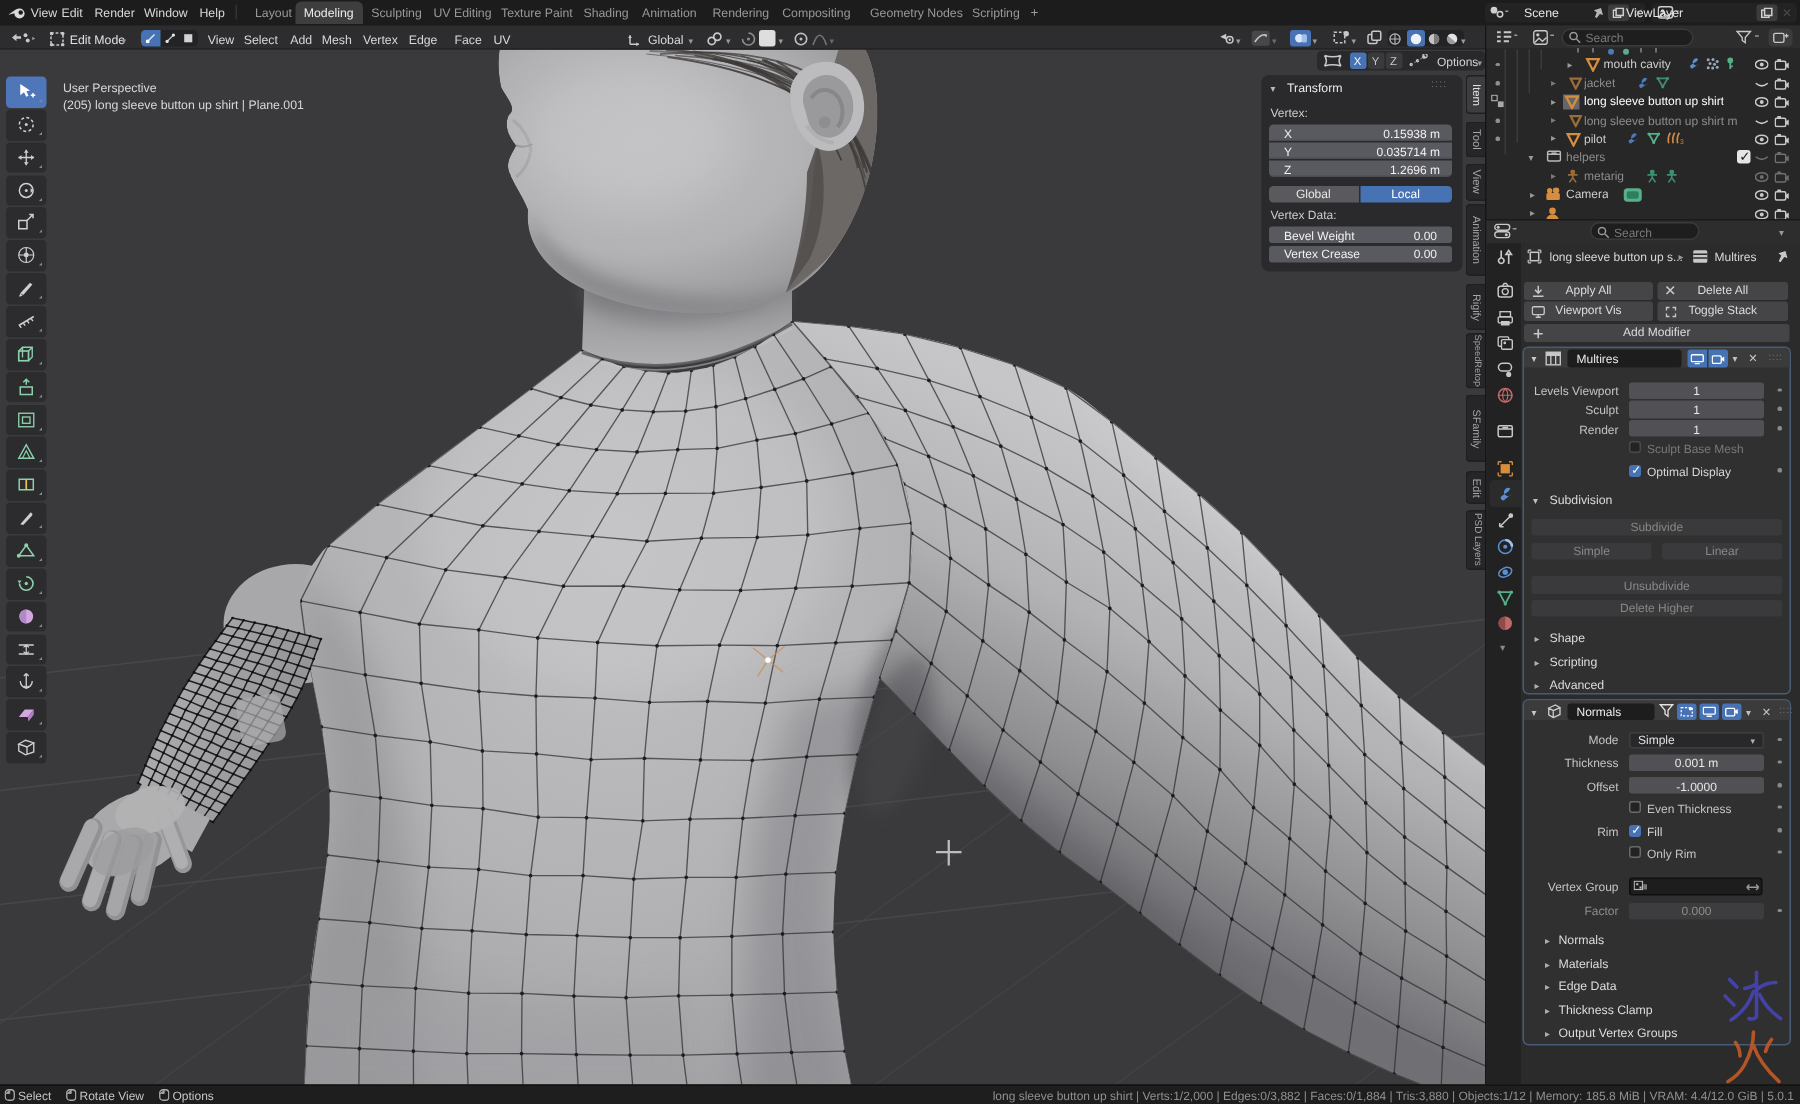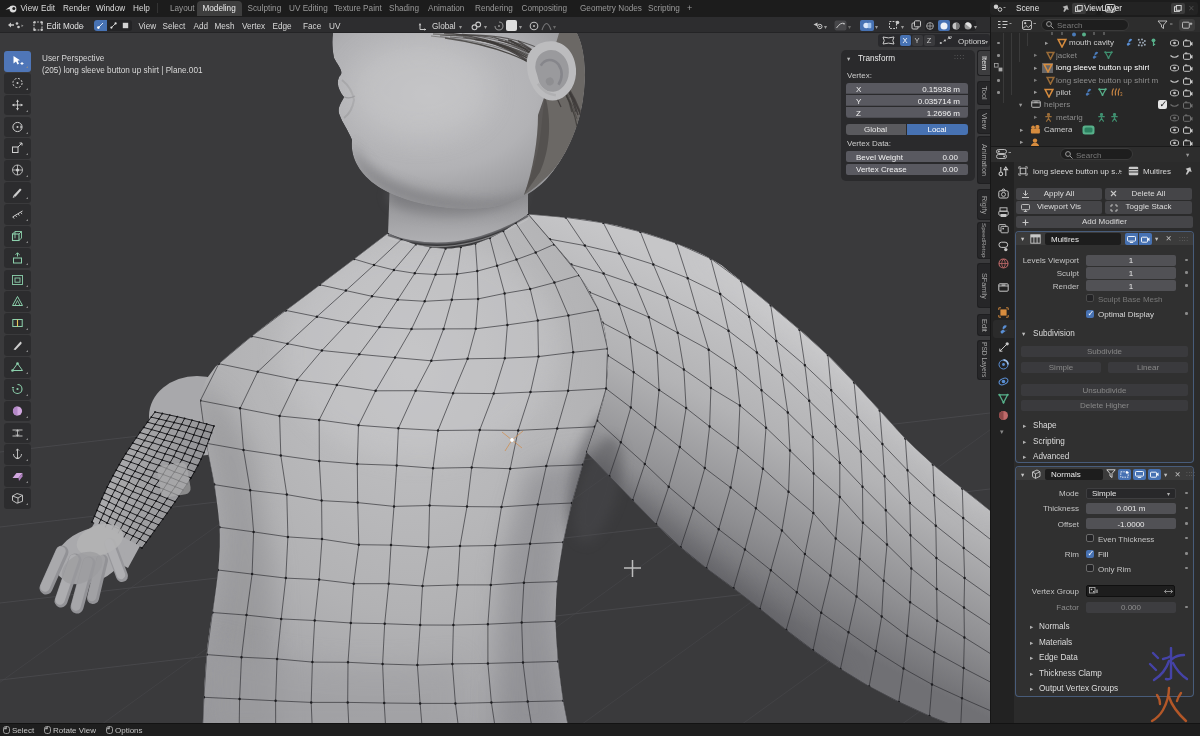--- a/index.html
+++ b/index.html
@@ -1450,12 +1450,13 @@
       </svg>
     </div>
     <div class="row" style="left:53px;top:725.5px;font-size:8px;color:#c5c5c5">Rotate View</div>
 <div class="abs" style="left:106px;top:725.5px">
       <svg width="7" height="8" viewBox="0 0 7 8" style="">
         <rect x="0.5" y="0.5" width="6" height="7" rx="2.2" fill="none" stroke="#aaaaaa" stroke-width="0.9"></rect>
         <path d="M0.5,3 h3 V0.5" stroke="#aaaaaa" fill="#aaaaaa" stroke-width="0.5"></path>
       </svg>
     </div>
     <div class="row" style="left:115px;top:725.5px;font-size:8px;color:#c5c5c5">Options</div>
+<div class="row" style="left:0px;top:725.5px;width:1196px;text-align:right;font-size:8px;color:#909090">long sleeve button up shirt | Verts:1/2,000 | Edges:0/3,882 | Faces:0/1,884 | Tris:3,880 | Objects:1/12 | Memory: 185.8 MiB | VRAM: 4.4/12.0 GiB | 5.0.1</div>
 </div>
 </body></html>

